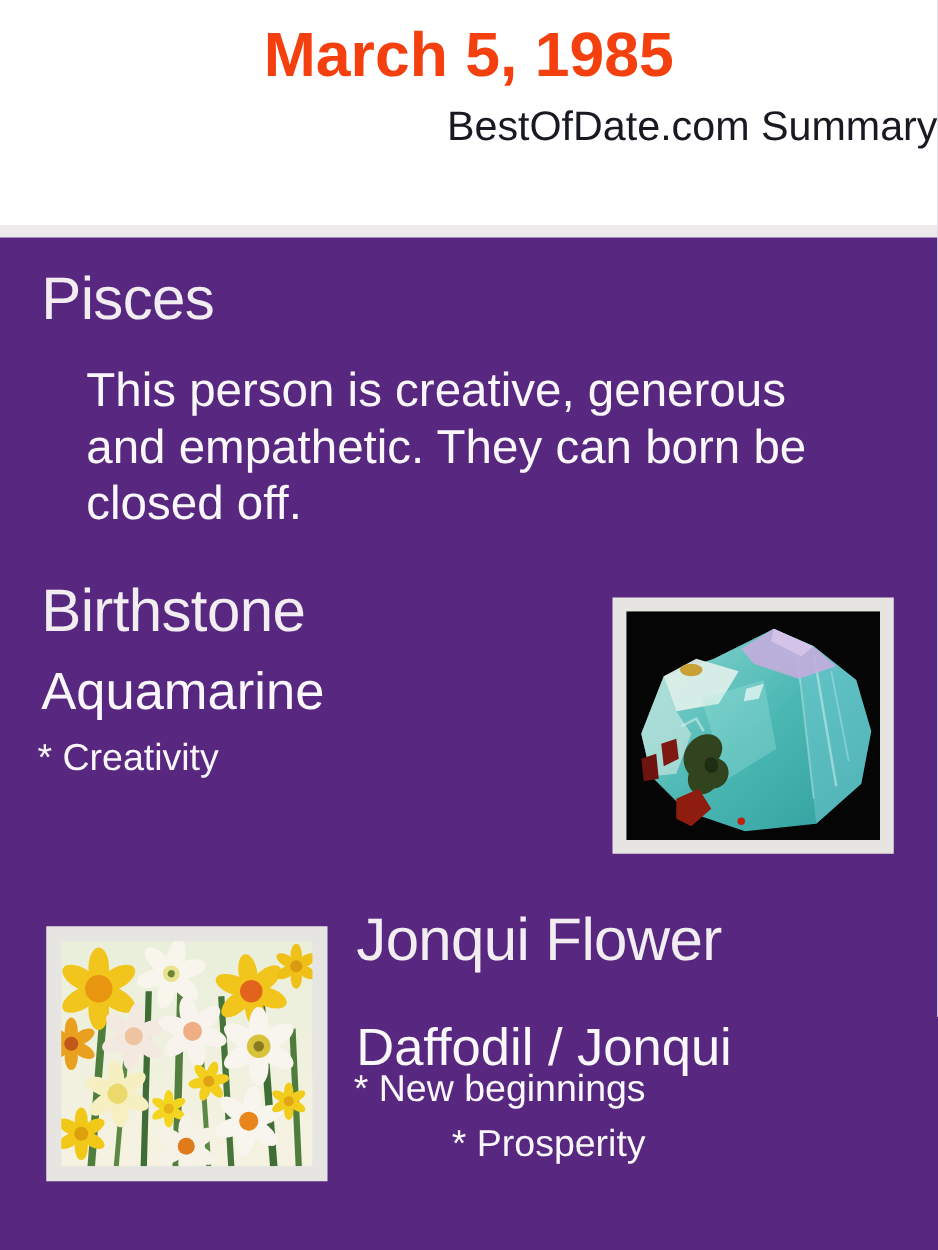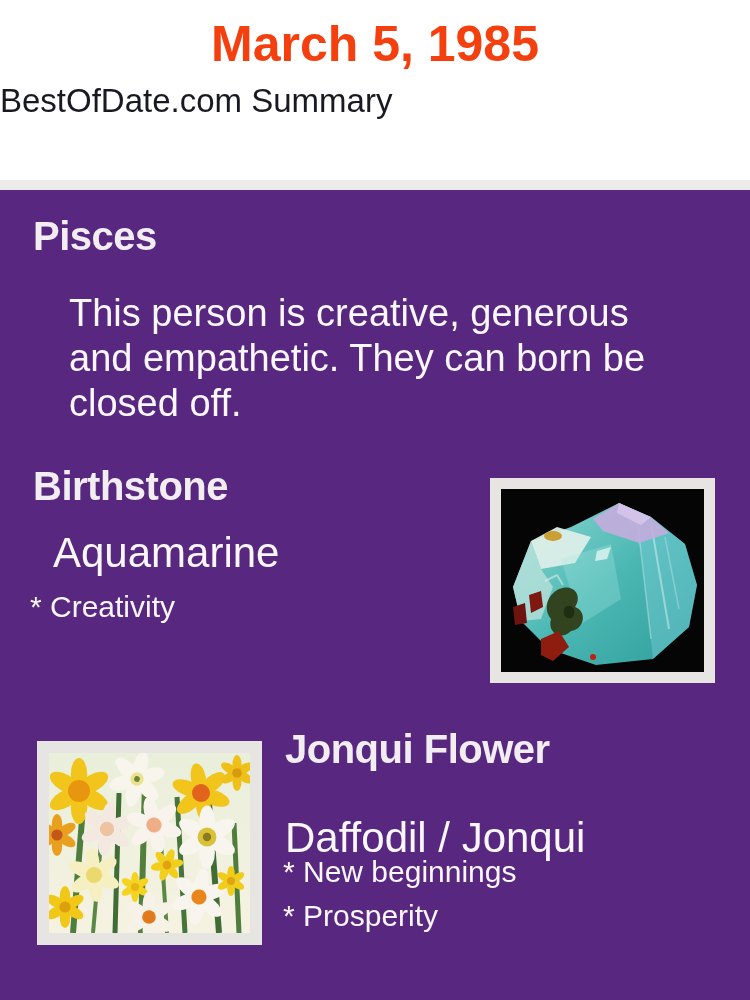--- a/index.html
+++ b/index.html
@@ -14,56 +14,56 @@
 
   
   .header { position: absolute; top: 0; left: 0; width: 750px; height: 180px; background: #ffffff; }
   .date {
     position: absolute; top: 18px; left: 0; width: 750px;
     text-align: center; font-size: 50px; line-height: 1.05; font-weight: bold;
     color: var(--accent-orange, #f4400e);
   }
   .subtitle {
     position: absolute; top: 84px; left: 0; width: 750px;
-    text-align: left; font-size: 33px; line-height: 1.05;
+    text-align: right; font-size: 33px; line-height: 1.05;
     color: var(--title-black, #191922);
   }
   .tagline {
     position: absolute; top: 122px; left: 0; width: 750px;
     text-align: center; font-size: 28px; line-height: 1.05;
     color: var(--tagline-slate, #49596b);
   }
 
   
   .divider { position: absolute; top: 180px; left: 0; width: 750px; height: 10px;
     background: var(--divider-gray, #eceaea); }
 
   
   .purple { position: absolute; top: 190px; left: 0; width: 750px; height: 810px;
     background: var(--background-purple, #582780); }
 
   .sec-title {
     position: absolute; margin: 0;
-    font-size: 40px; line-height: 1.05; font-weight: bold;
+    font-size: 48px; line-height: 1.05; font-weight: normal;
     color: var(--heading-white, #f1edf1); letter-spacing: -0.5px;
   }
   .sec-name {
     position: absolute; margin: 0;
     font-size: 42px; line-height: 1.05; font-weight: normal;
     color: var(--body-white, #faf7fa);
   }
   .desc { position: absolute; left: 33px; top: 101px; width: 690px;
     font-size: 38px; line-height: 45px; color: var(--body-white, #faf7fa); margin-left: 36px; }
   .traits { position: absolute; font-size: 30px; color: var(--body-white, #faf7fa); }
-  .traits .trait { line-height: 46px; }
+  .traits .trait { line-height: 46px; text-align: right; }
   .traits.flower .trait { line-height: 44px; }
 
   #zodiac-title { left: 33px; top: 25px; }
   #birthstone-title { left: 33px; top: 275px; }
-  #birthstone-name { left: 33px; top: 341px; margin-left: 20px; }
+  #birthstone-name { left: 33px; top: 341px; }
   #birthstone-traits { left: 30px; top: 394px; }
 
   #flower-title { left: 285px; top: 538px; }
   #flower-name { left: 285px; top: 626px; }
   #flower-traits { left: 283px; top: 660px; }
 
   
   .photo-frame {
     position: absolute; background: var(--frame-gray, #e7e5e1);
     box-sizing: border-box;

